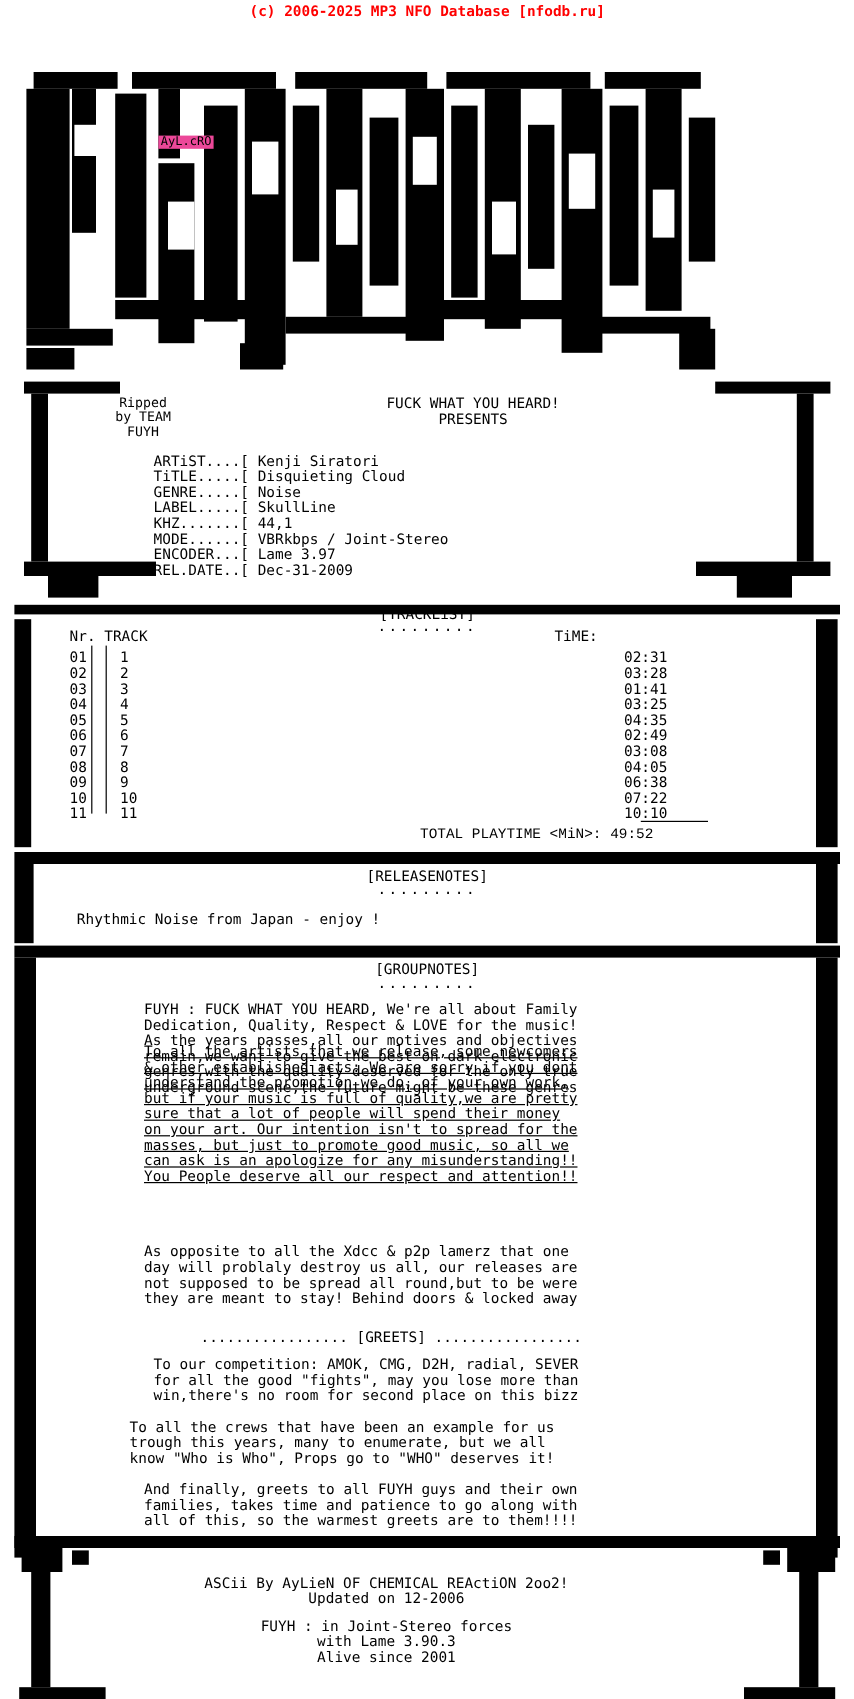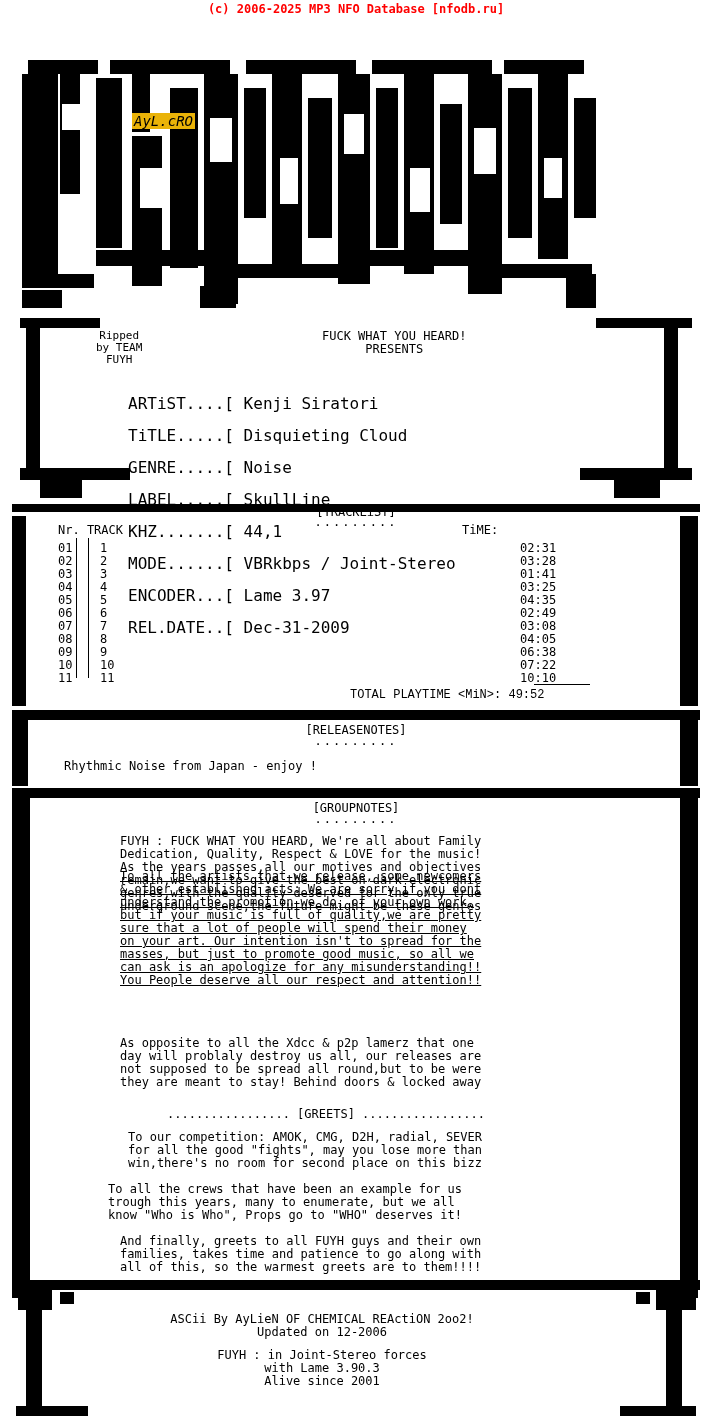--- a/index.html
+++ b/index.html
@@ -42,46 +42,44 @@
     left: 0; top: 0;
     width: 712px; height: 290px;
   }
   .blk {
     position: absolute;
     background: #000;
   }
   .tag {
     position: absolute;
     left: 132px; top: 95px;
-    font-size: 14px;
+    font-size: 10px;
     font-family: "DejaVu Sans Mono", "Liberation Mono", monospace;
     color: #000;
-    background: #eab308;
+    background: #ec4899;
     padding: 0 2px;
     z-index: 5;
-    font-style: italic;
   }
   .section-title {
     text-align: center;
     font-size: 12px;
     line-height: 13px;
     letter-spacing: 0px;
   }
   .dots {
     text-align: center;
     font-size: 12px;
     line-height: 8px;
     letter-spacing: 2px;
   }
   .txt {
-    font-size: 16px;
+    font-size: 12px;
     line-height: 13px;
     white-space: pre;
     font-family: "DejaVu Sans Mono", "Liberation Mono", monospace;
-    margin-top: 19px;
   }
   .info-block {
     position: absolute;
     left: 128px;
     top: 360px;
   }
   .ripped-block {
     position: absolute;
     left: 96px;
     top: 312px;

